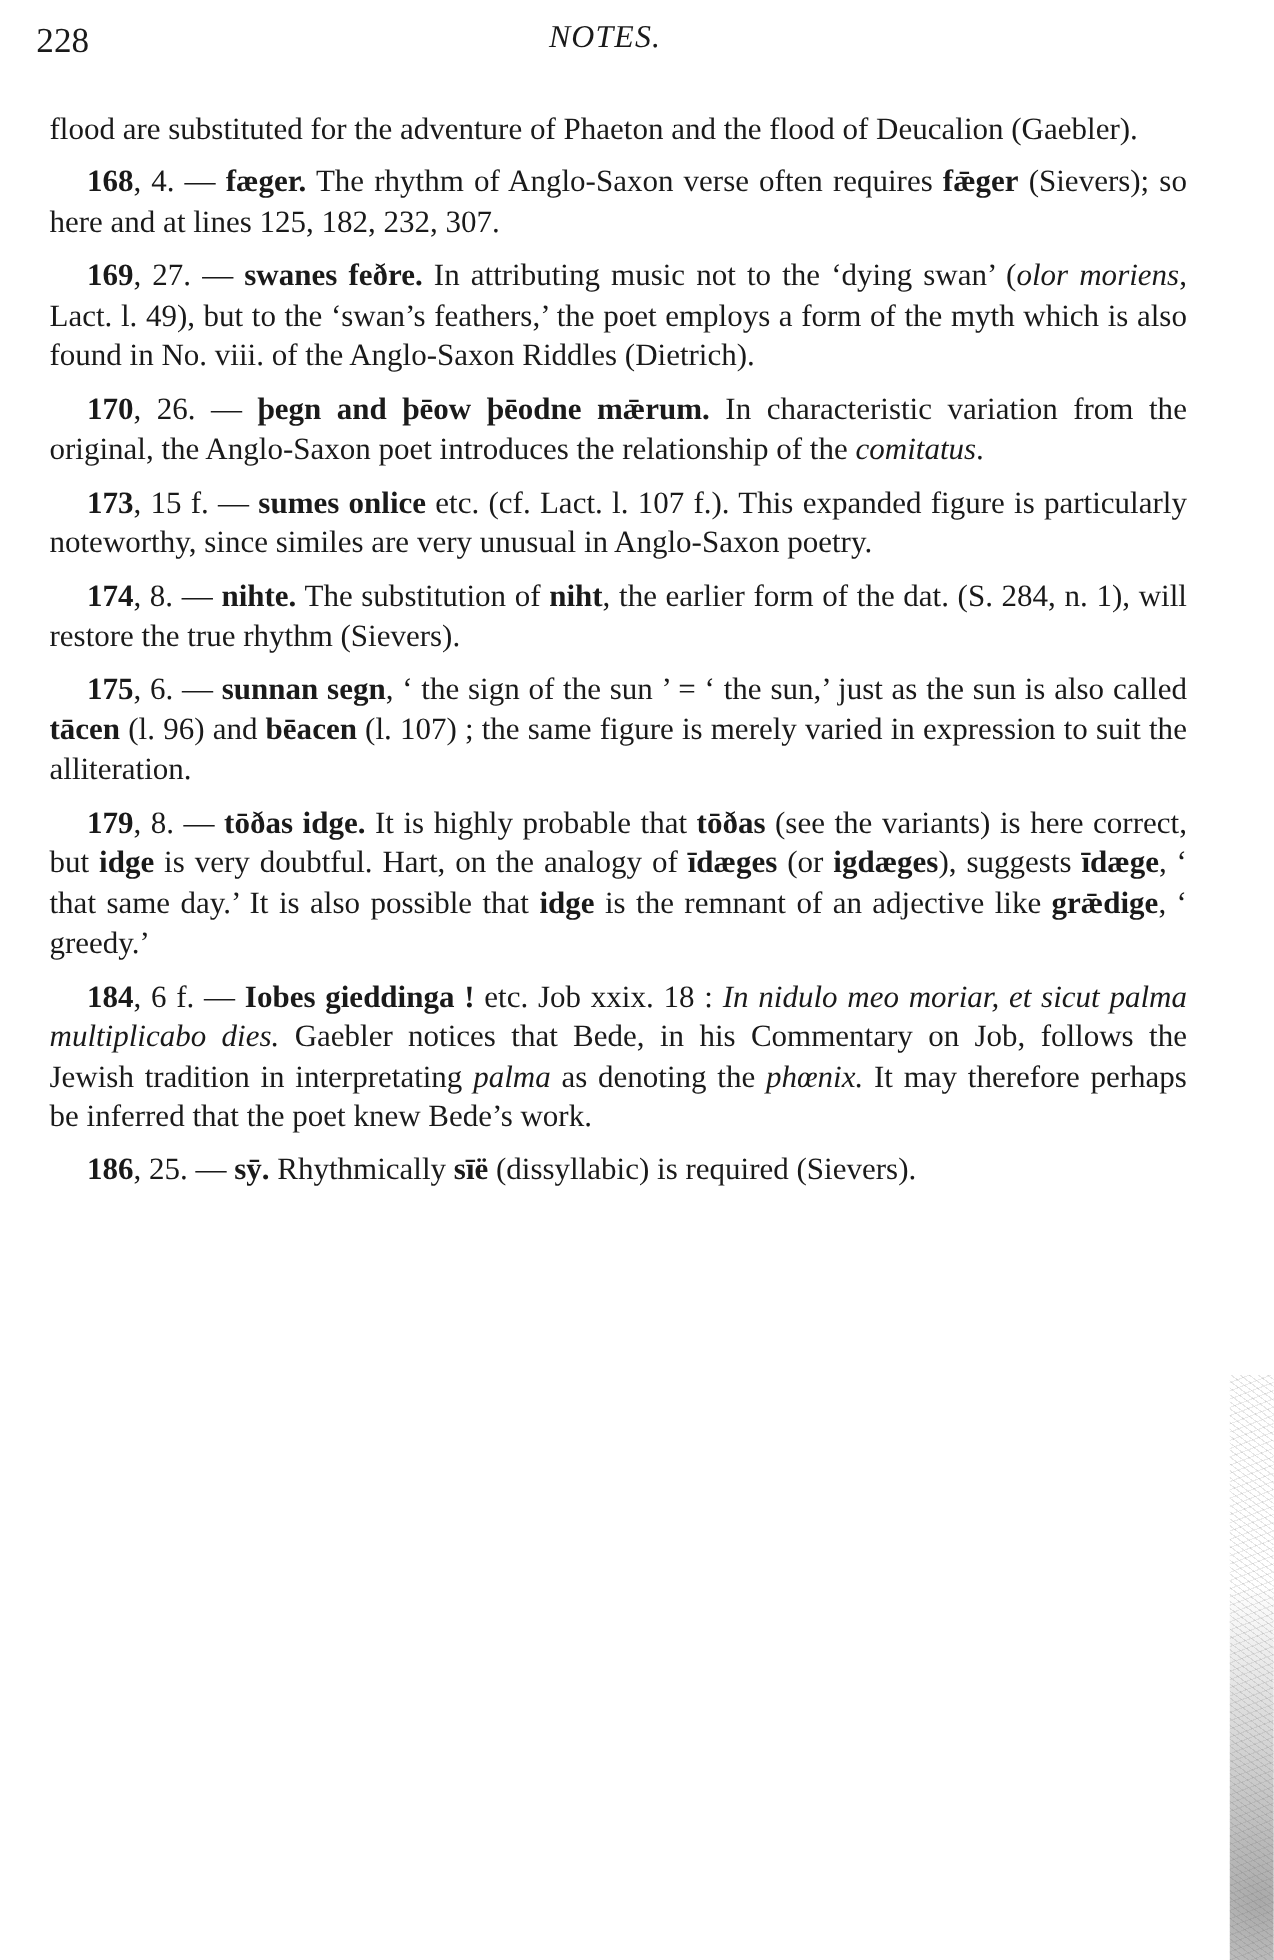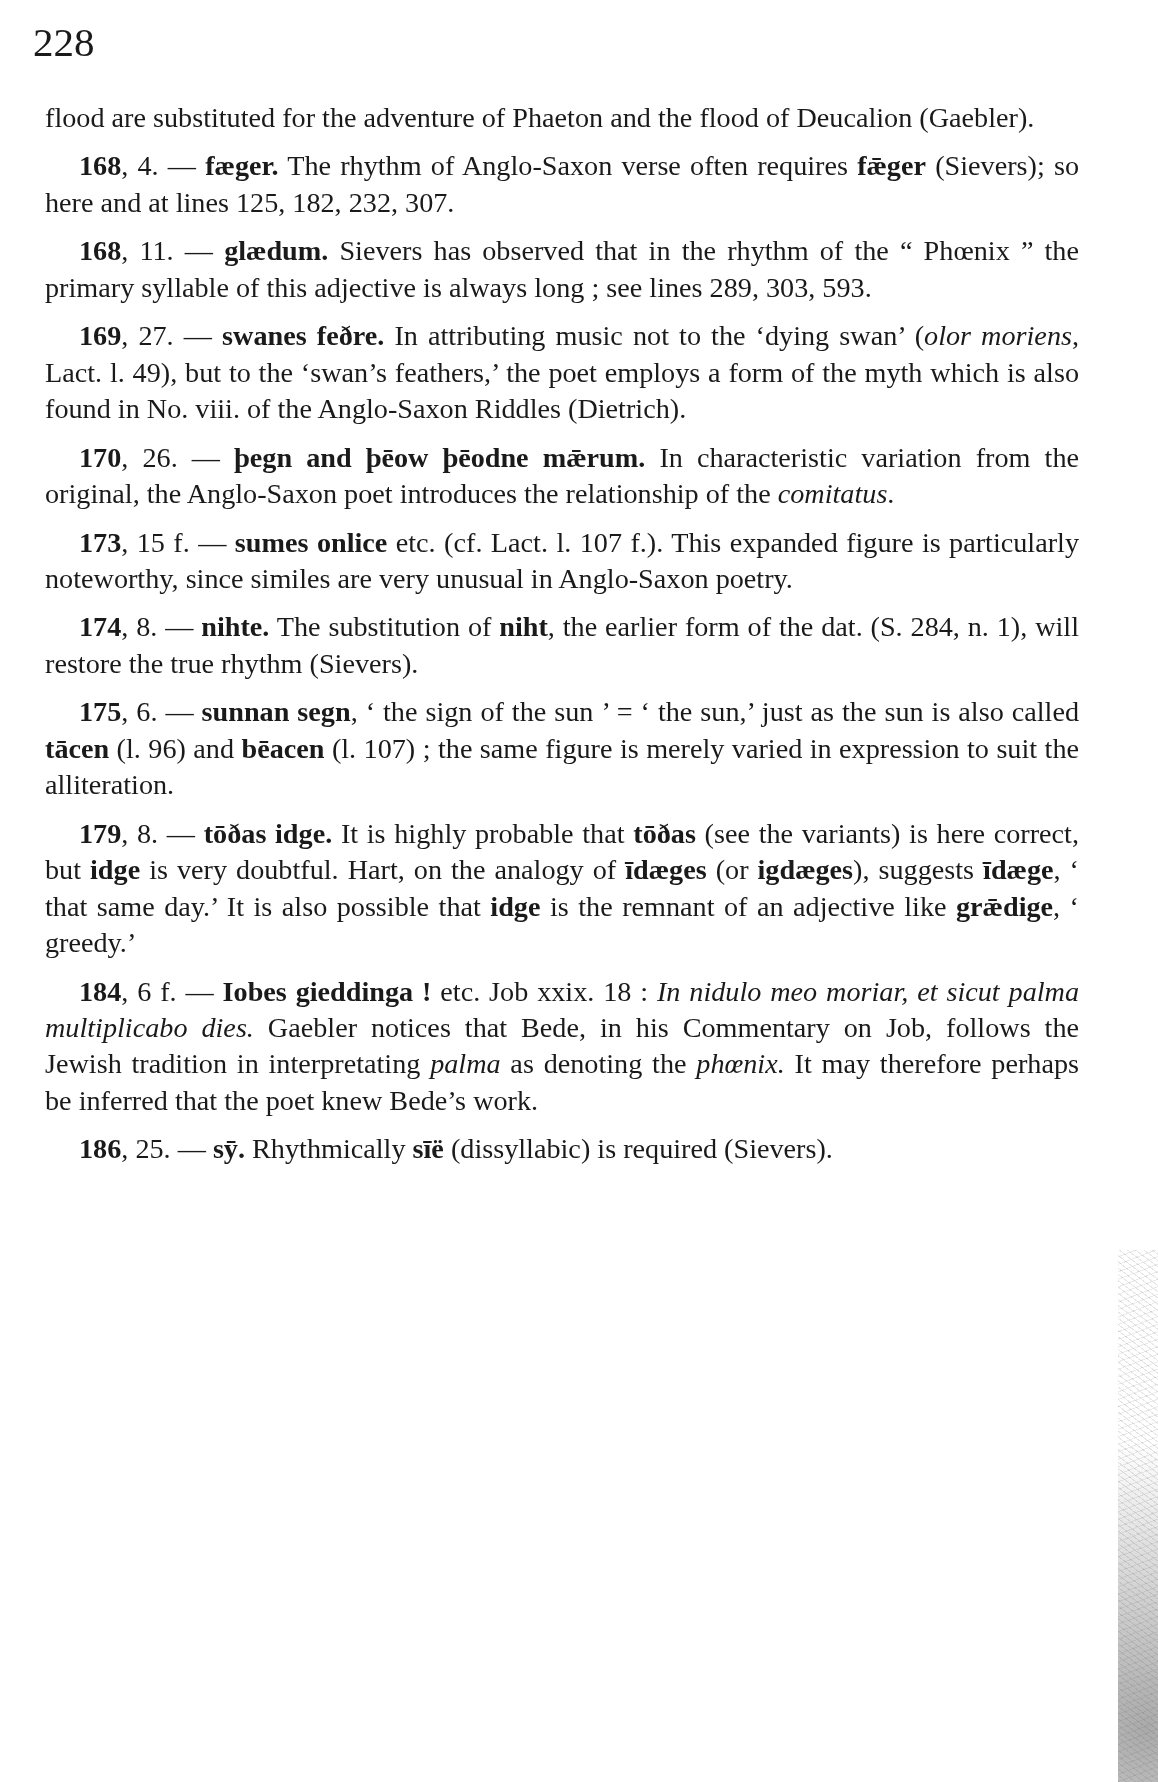--- a/index.html
+++ b/index.html
@@ -2,21 +2,21 @@
 <html><head>
 <meta charset="utf-8">
 <style>
   html, body { margin: 0; padding: 0; background: #ffffff; }
   body {
     width: 1158px; height: 1782px; position: relative; overflow: hidden;
     font-family: "Liberation Serif", "DejaVu Serif", serif;
     color: #1a1a1a;
   }
   .header { position: absolute; top: 18px; left: 0; width: 1158px; height: 44px; }
-  .page-num { position: absolute; left: 33px; top: 0; font-size: 41px; }
+  .page-num { position: absolute; left: 33px; top: 0; font-size: 32px; }
   .running-head { position: absolute; left: 0; width: 1100px; text-align: center; top: 0; font-size: 29px; font-style: italic; letter-spacing: 1px; }
   .body-text {
     position: absolute; top: 88px; left: 33px; width: 1058px;
     font-size: 28.2px; line-height: 36.45px; text-align: justify;
   }
   .para { margin: 12px; text-indent: 34px; }
   .para.cont { text-indent: 0; }
   b { font-weight: bold; }
   i { font-style: italic; }
   .speckle {
@@ -26,26 +26,26 @@
       repeating-linear-gradient(37deg, rgba(80,80,80,0.18) 0 1px, transparent 1px 5px),
       repeating-linear-gradient(-21deg, rgba(80,80,80,0.14) 0 1px, transparent 1px 7px);
     opacity: 0.8;
   }
 </style>
 </head>
 <body>
 
 <div class="header">
   <span class="page-num">228</span>
+  <span class="running-head">NOTES.</span>
 </div>
 
 <div class="body-text" id="body-text">
     <p class="para cont"><span>flood are substituted for the adventure of Phaeton and the flood of Deucalion (Gaebler).</span></p>
     <p class="para"><b>168</b><span>, 4. — </span><b>fæger.</b><span>  The rhythm of Anglo-Saxon verse often requires </span><b>fǣger</b><span> (Sievers); so here and at lines 125, 182, 232, 307.</span></p>
-    <p class="para"><b>168</b><span>, 11. — </span><b>glædum.</b><span>  Sievers has observed that in the rhythm of the “ Phœnix ” the primary syllable of this adjective is always long ; see lines 289, 303, 593.</span></p>
     <p class="para"><b>169</b><span>, 27. — </span><b>swanes feðre.</b><span>  In attributing music not to the ‘dying swan’ (</span><i>olor moriens</i><span>, Lact. l. 49), but to the ‘swan’s feathers,’ the poet employs a form of the myth which is also found in No. viii. of the Anglo-Saxon Riddles (Dietrich).</span></p>
     <p class="para"><b>170</b><span>, 26. — </span><b>þegn and þēow þēodne mǣrum.</b><span>  In characteristic variation from the original, the Anglo-Saxon poet introduces the relationship of the </span><i>comitatus</i><span>.</span></p>
     <p class="para"><b>173</b><span>, 15 f. — </span><b>sumes onlice</b><span> etc. (cf. Lact. l. 107 f.).  This expanded figure is particularly noteworthy, since similes are very unusual in Anglo-Saxon poetry.</span></p>
     <p class="para"><b>174</b><span>, 8. — </span><b>nihte.</b><span>  The substitution of </span><b>niht</b><span>, the earlier form of the dat. (S. 284, n. 1), will restore the true rhythm (Sievers).</span></p>
     <p class="para"><b>175</b><span>, 6. — </span><b>sunnan segn</b><span>, ‘ the sign of the sun ’ = ‘ the sun,’ just as the sun is also called </span><b>tācen</b><span> (l. 96) and </span><b>bēacen</b><span> (l. 107) ; the same figure is merely varied in expression to suit the alliteration.</span></p>
     <p class="para"><b>179</b><span>, 8. — </span><b>tōðas idge.</b><span>  It is highly probable that </span><b>tōðas</b><span> (see the variants) is here correct, but </span><b>idge</b><span> is very doubtful.  Hart, on the analogy of </span><b>īdæges</b><span> (or </span><b>igdæges</b><span>), suggests </span><b>īdæge</b><span>, ‘ that same day.’ It is also possible that </span><b>idge</b><span> is the remnant of an adjective like </span><b>grǣdige</b><span>, ‘ greedy.’</span></p>
     <p class="para"><b>184</b><span>, 6 f. — </span><b>Iobes gieddinga !</b><span> etc.  Job xxix. 18 : </span><i>In nidulo meo moriar, et sicut palma multiplicabo dies.</i><span>  Gaebler notices that Bede, in his Commentary on Job, follows the Jewish tradition in interpretating </span><i>palma</i><span> as denoting the </span><i>phœnix.</i><span>  It may therefore perhaps be inferred that the poet knew Bede’s work.</span></p>
     <p class="para"><b>186</b><span>, 25. — </span><b>sȳ.</b><span>  Rhythmically </span><b>sīë</b><span> (dissyllabic) is required (Sievers).</span></p>
   </div>
 

